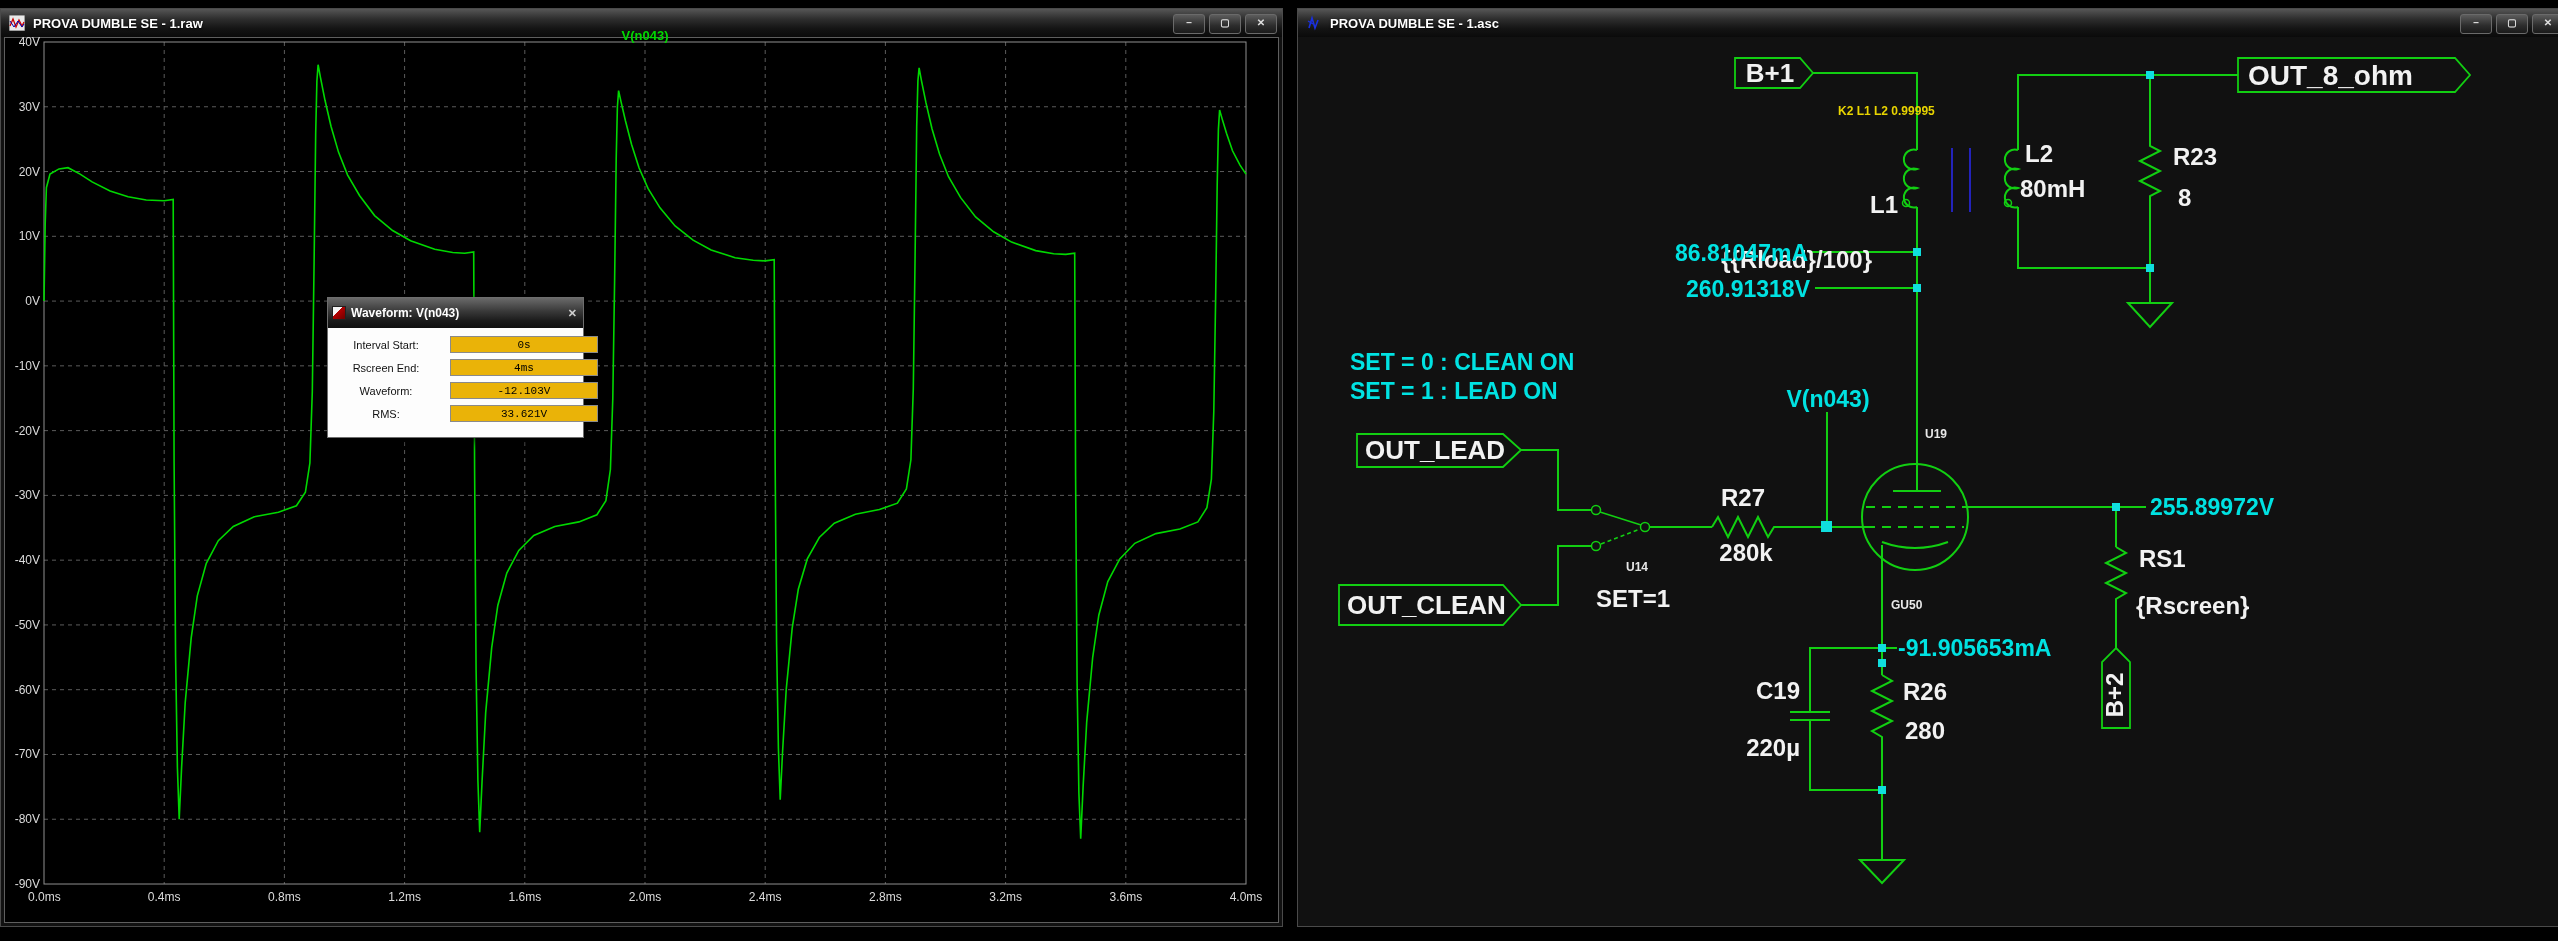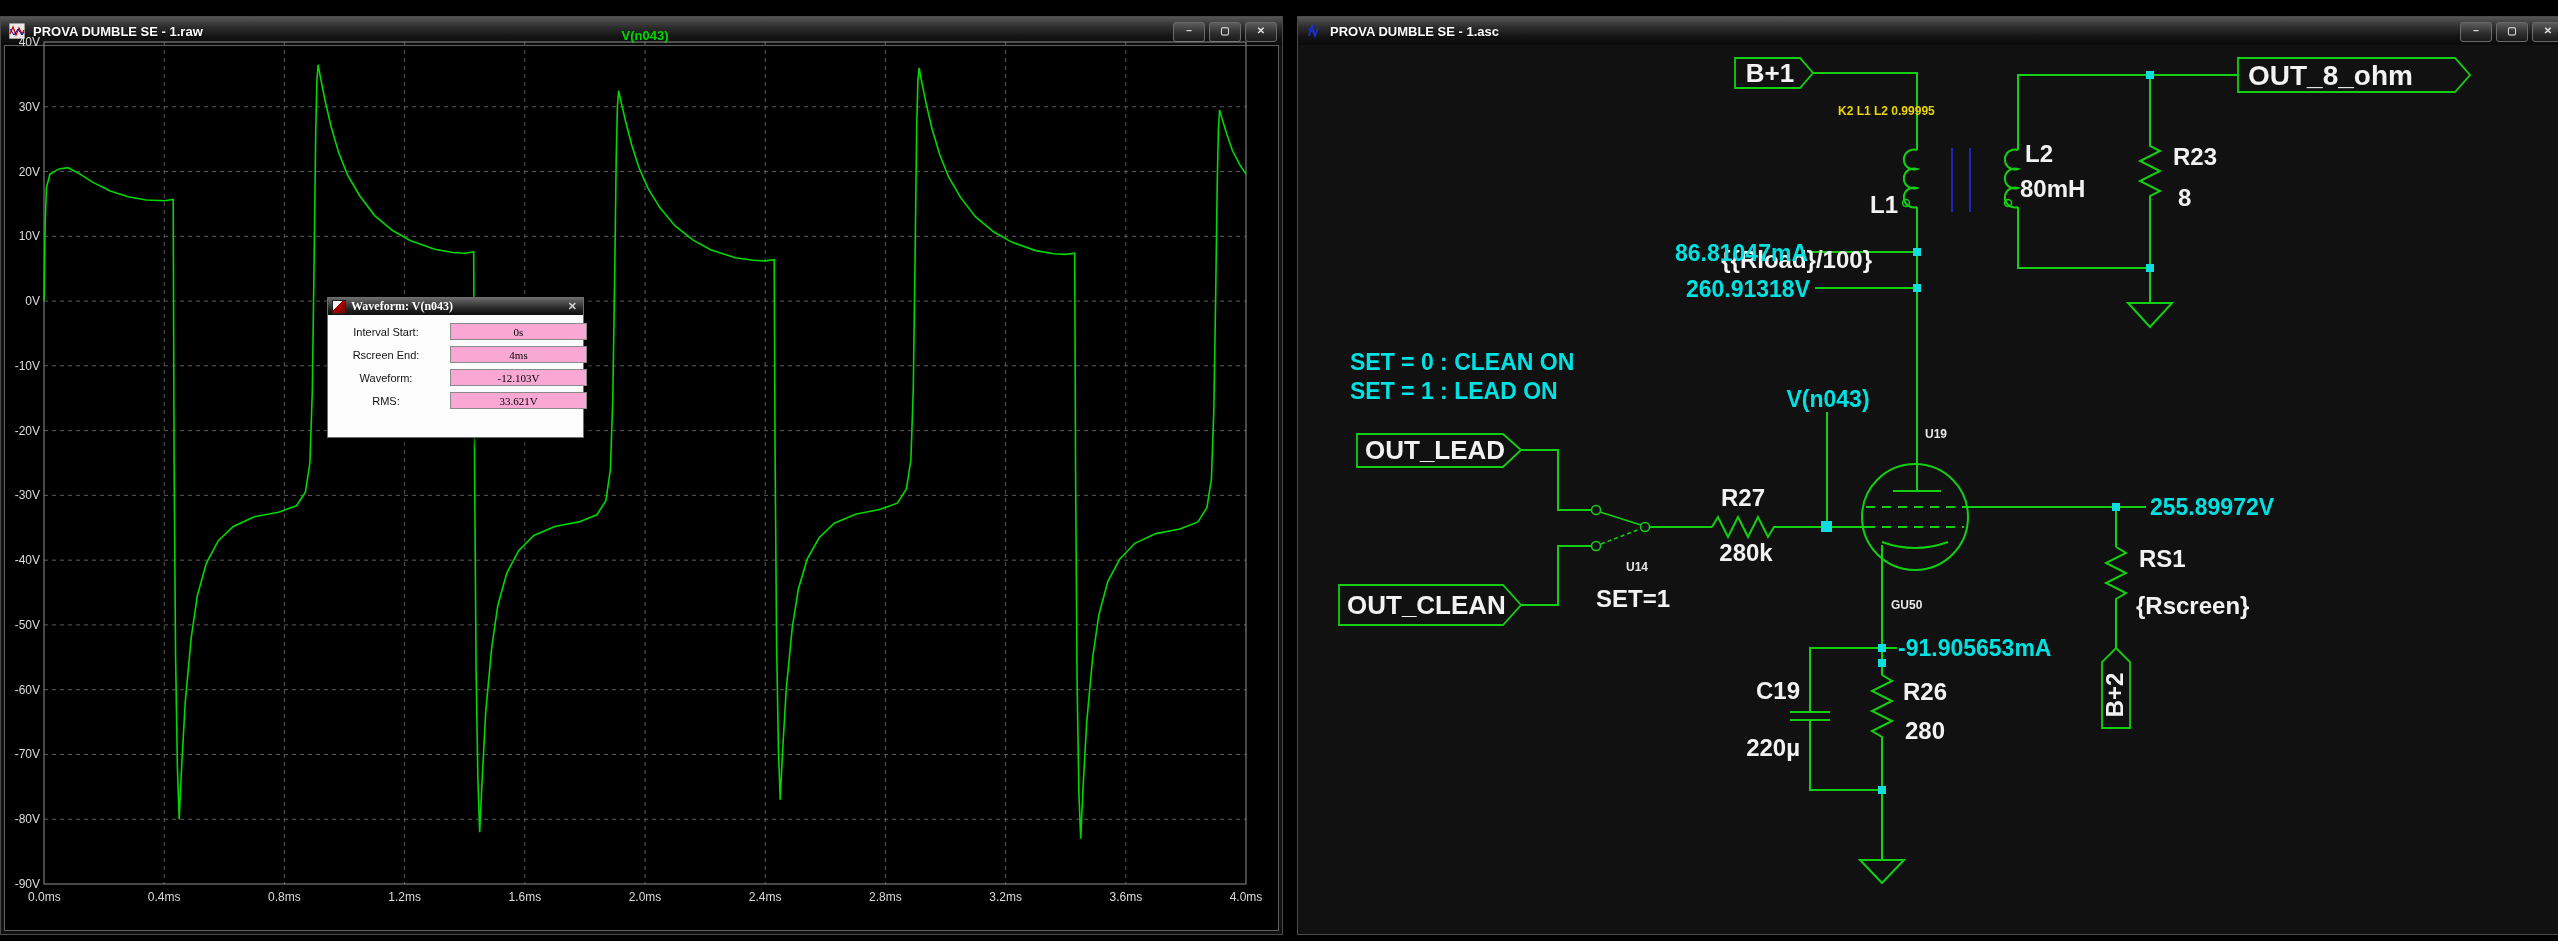--- a/index.html
+++ b/index.html
@@ -1,49 +1,49 @@
 <!DOCTYPE html>
 <html><head>
 <meta charset="utf-8">
 <style>
   html,body{margin:0;padding:0;background:#000;}
   .screen{position:relative;width:2558px;height:941px;background:#000;overflow:hidden;
           font-family:"Liberation Sans",sans-serif;}
-  .win{position:absolute;top:16px;height:919px;background:#111;border:1px solid #4a4a4a;box-sizing:border-box;}
+  .win{position:absolute;top:8px;height:919px;background:#111;border:1px solid #4a4a4a;box-sizing:border-box;}
   .titlebar{position:absolute;left:0;top:0;right:0;height:28px;
             background:linear-gradient(180deg,#565656 0%,#2e2e2e 35%,#141414 70%,#0a0a0a 100%);
             display:flex;align-items:center;}
   .titlebar .title{color:#fff;font-size:13px;font-weight:bold;margin-left:8px;white-space:nowrap;
                    text-shadow:0 1px 2px #000;}
   .win-icon{width:16px;height:16px;margin-left:8px;flex:0 0 auto;}
   .winbtns{position:absolute;right:5px;top:5px;display:flex;gap:4px;}
   .winbtn{width:30px;height:18px;border:1px solid #6a6a6a;border-radius:3px;
           background:linear-gradient(180deg,#5c5c5c,#2c2c2c 60%,#1a1a1a);
           color:#e0e0e0;font-size:10px;line-height:16px;text-align:center;font-weight:bold;}
   .plot-pane{position:absolute;left:3px;top:28px;width:1275px;height:886px;background:#000;
              border:1px solid #5f5f5f;box-sizing:border-box;}
   .statusbar{position:absolute;left:0;top:919px;width:2558px;height:22px;background:#ededed;
              border-top:1px solid #9a9a9a;color:#1a1a1a;font-size:12px;line-height:21px;
              padding-left:5px;box-sizing:border-box;}
   svg.overlay{position:absolute;left:0;top:0;z-index:5;}
   
   .dialog{position:absolute;left:327px;top:297px;width:257px;height:141px;z-index:10;
           background:#fdfdfd;border:1px solid #6e6e6e;box-shadow:4px 4px 10px rgba(0,0,0,.65);
           box-sizing:border-box;}
-  .dialog-title{height:17px;background:linear-gradient(180deg,#6a6a6a,#383838 45%,#1c1c1c 75%,#101010);
-                display:flex;align-items:center;color:#fff;font-size:12px;font-weight:bold;font-family:Liberation Serif, serif;}
+  .dialog-title{height:30px;background:linear-gradient(180deg,#6a6a6a,#383838 45%,#1c1c1c 75%,#101010);
+                display:flex;align-items:center;color:#fff;font-size:12px;font-weight:bold;}
   .lt-logo{width:14px;height:14px;margin:0 5px 0 4px;
            background:linear-gradient(135deg,#f5f5f5 40%,#b40000 40%,#7a0000 90%);
            border:1px solid #222;box-sizing:border-box;}
   .dialog-close{margin-left:auto;margin-right:6px;color:#cfcfcf;font-size:11px;font-weight:bold;}
   .dialog-body{padding-top:8px;}
   .drow{display:flex;align-items:center;margin:0 10px 6px 0;height:17px;}
   .dlabel{width:116px;text-align:center;font-size:11px;color:#111;padding-right:6px;flex:0 0 auto;}
-  .dinput{flex:1;height:15px;border:1px solid #8a8a8a;background:#f9a8d4;font-size:11px;
-          text-align:center;color:#000;font-family:Liberation Serif, serif;padding:0;}
+  .dinput{flex:1;height:15px;border:1px solid #8a8a8a;background:#eab308;font-size:11px;
+          text-align:center;color:#000;font-family:Liberation Mono, monospace;padding:0;}
   text{font-family:"Liberation Sans",sans-serif;}
   .schtxt{font-weight:bold;fill:#f2f2f2;}
   .cyantxt{font-weight:bold;fill:#00e2e2;}
   .smalltxt{font-weight:bold;fill:#e8e8e8;font-size:12px;}
   .axis-label{fill:#dcdcdc;font-size:12px;}
 </style>
 </head>
 <body>
 
 <div class="screen">

